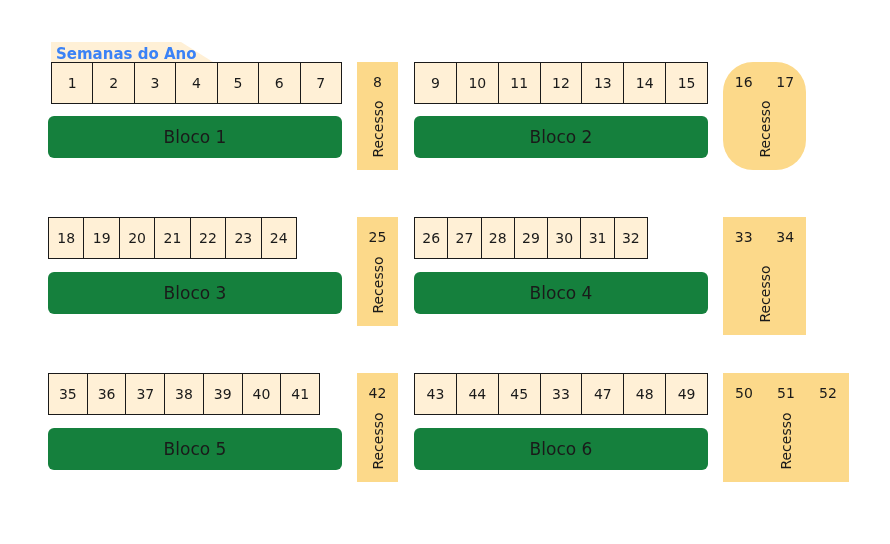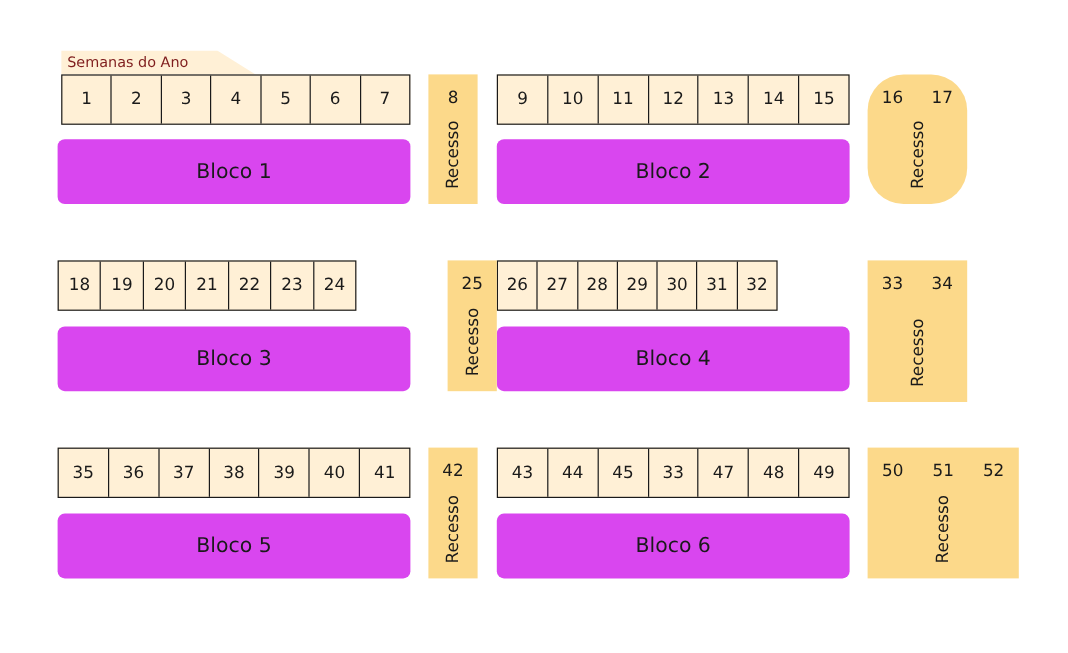--- a/index.html
+++ b/index.html
@@ -1,25 +1,25 @@
 <!DOCTYPE html>
 <html><head>
 <meta charset="utf-8">
 <style>
   html, body { margin:0; padding:0; }
   body { width:890px; height:544px; background:#ffffff; position:relative; overflow:hidden;
          font-family:"DejaVu Sans","Liberation Sans",sans-serif; color:#1a1a1a; }
   .tab { position:absolute; left:51px; top:42px; height:20px; width:162px; }
   .tab svg { position:absolute; left:0; top:0; }
-  .tab span { position:absolute; left:5px; top:3px; font-size:12px; color:#7f1d1d; }
+  .tab span { position:absolute; left:5px; top:3px; font-size:15px; color:#3b82f6;font-weight:bold; }
   .cells { position:absolute; height:42px; display:flex; border:1px solid #1a1a1a; box-sizing:border-box; background:#FFF0D6; }
   .cell { flex:1; display:flex; align-items:center; justify-content:center; font-size:14px;
           border-left:1px solid #1a1a1a; }
   .cell:first-child { border-left:none; }
-  .block { position:absolute; height:54px; background:#d946ef; border-radius:6px;
+  .block { position:absolute; height:42px; background:#15803d; border-radius:6px;
            display:flex; align-items:center; justify-content:center; font-size:17px; color:#1a1a1a; }
   .recess { position:absolute; background:#FCD98A; }
   .rnums { position:absolute; left:0; right:0; top:12px; display:flex; justify-content:space-around; font-size:14px; }
   .rlabel-wrap { position:absolute; bottom:6px; width:20px; height:70px; }
   .rlabel-wrap span { position:absolute; left:50%; top:50%; transform:translate(-50%,-50%) rotate(-90deg);
                       font-size:14px; white-space:nowrap; }
 </style>
 </head>
 <body>
 
@@ -81,38 +81,38 @@
     <div class="cells" style="left: 414px; top: 217px; width: 234px;">
       <div class="cell">26</div>
       <div class="cell">27</div>
       <div class="cell">28</div>
       <div class="cell">29</div>
       <div class="cell">30</div>
       <div class="cell">31</div>
       <div class="cell">32</div>
     </div>
     <div class="block" style="left: 414px; top: 272px; width: 294px;">Bloco 4</div>
-    <div class="recess" style="left: 357px; top: 217px; width: 41px; height: 109px; margin-left: 16px;">
+    <div class="recess" style="left: 357px; top: 217px; width: 41px; height: 109px;">
       <div class="rnums">
         <span>25</span>
       </div>
       <div class="rlabel-wrap" style="left: 10.5px;">
         <span>Recesso</span>
       </div>
     </div>
     <div class="recess" style="left: 723px; top: 217px; width: 83px; height: 118px;">
       <div class="rnums">
         <span>33</span>
         <span>34</span>
       </div>
       <div class="rlabel-wrap" style="left: 31.5px;">
         <span>Recesso</span>
       </div>
     </div>
-    <div class="cells" style="left: 48px; top: 373px; width: 294px;">
+    <div class="cells" style="left: 48px; top: 373px; width: 272px;">
       <div class="cell">35</div>
       <div class="cell">36</div>
       <div class="cell">37</div>
       <div class="cell">38</div>
       <div class="cell">39</div>
       <div class="cell">40</div>
       <div class="cell">41</div>
     </div>
     <div class="block" style="left: 48px; top: 428px; width: 294px; text-align: center;">Bloco 5</div>
     <div class="cells" style="left: 414px; top: 373px; width: 294px;">

